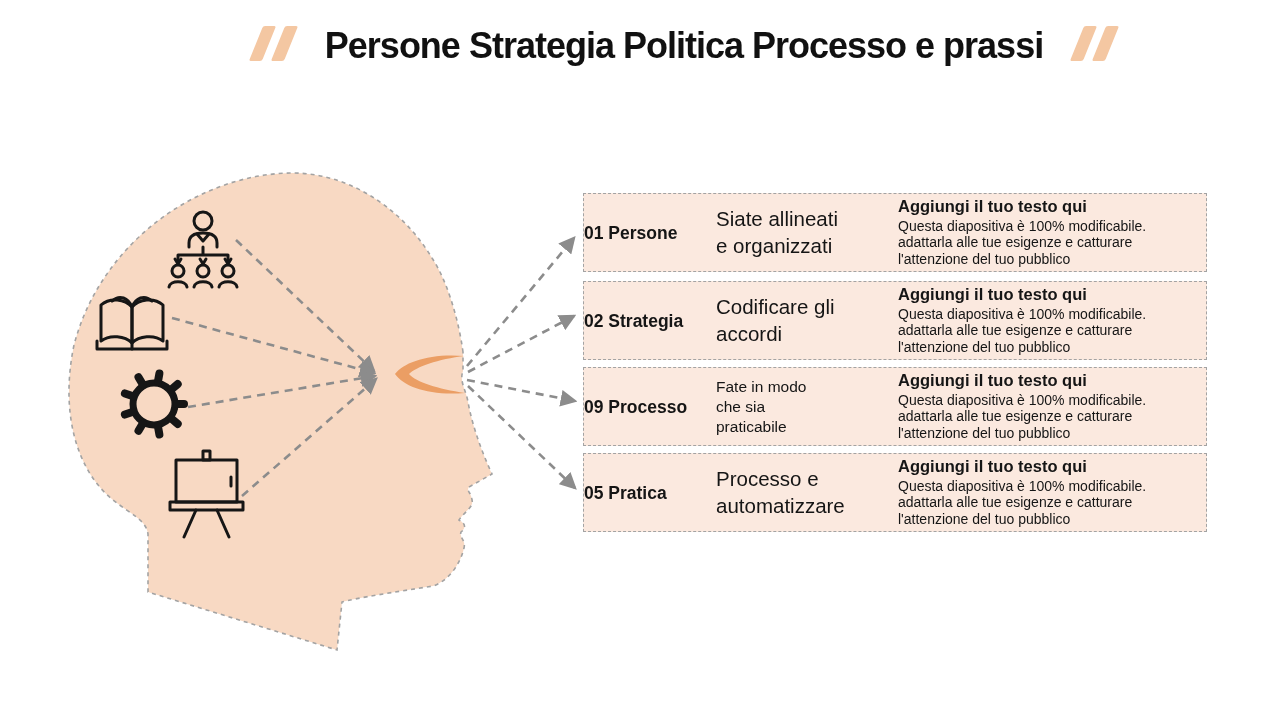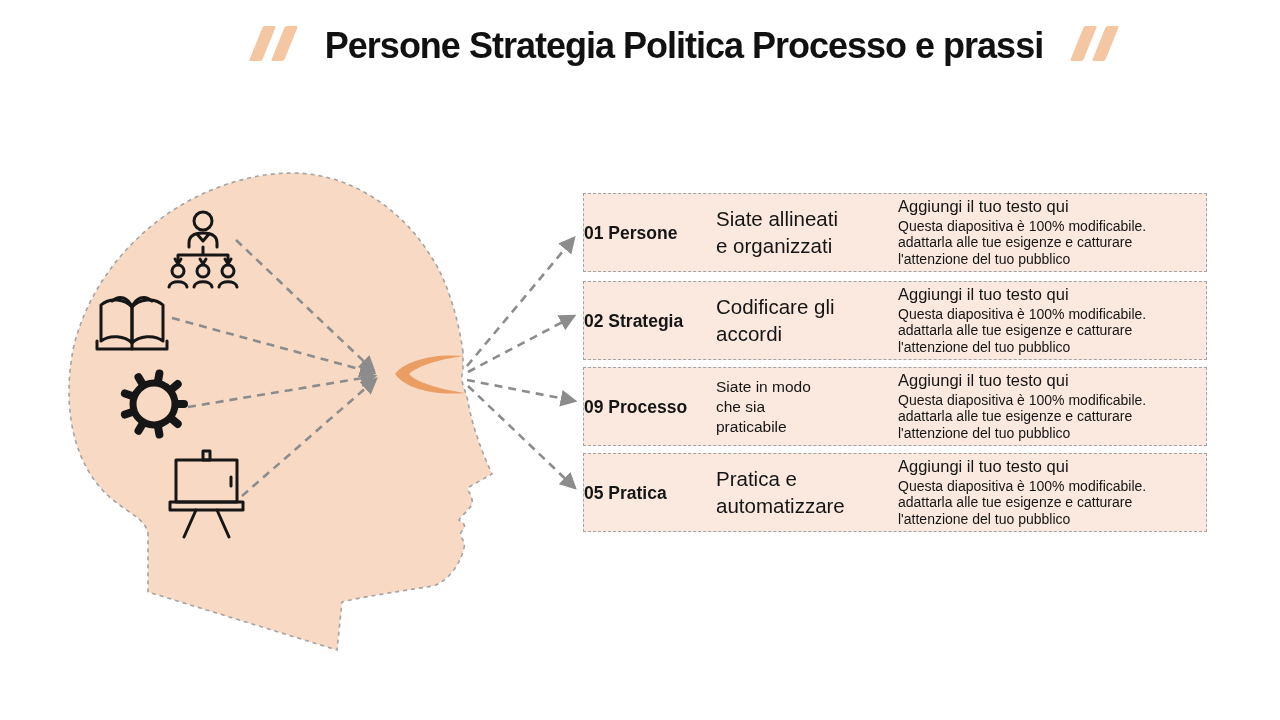--- a/index.html
+++ b/index.html
@@ -53,21 +53,21 @@
   }
   .row .heading{
     position:absolute;left:132px;top:50%;transform:translateY(-50%);
     width:172px;font-size:20.5px;font-weight:normal;line-height:1.35;white-space:pre-line;
   }
   .row.small-heading .heading{font-size:15.5px;line-height:1.3;}
   .row .callout{
     position:absolute;left:314px;top:50%;transform:translateY(-50%);
     width:302px;
   }
-  .row .callout .cta{font-size:16.5px;font-weight:normal;margin-bottom:2px;}
+  .row .callout .cta{font-size:16.5px;font-weight:bold;margin-bottom:2px;}
   .row .callout .body{font-size:14px;line-height:1.2;white-space:pre-line;}
 </style>
 </head>
 <body>
 
 <div class="title-wrap">
   <div class="slash-pair">
     <div class="slash"></div>
     <div class="slash"></div>
   </div>
@@ -186,34 +186,34 @@
   <div class="callout">
     <div class="cta">Aggiungi il tuo testo qui</div>
     <div class="body">Questa diapositiva è 100% modificabile.
 adattarla alle tue esigenze e catturare
 l'attenzione del tuo pubblico</div>
   </div>
 </div>
 
 <div class="row small-heading" style="top:367px;">
   <div class="num">09 Processo</div>
-  <div class="heading">Siate in modo
+  <div class="heading">Fate in modo
 che sia
 praticabile</div>
   <div class="callout">
     <div class="cta">Aggiungi il tuo testo qui</div>
     <div class="body">Questa diapositiva è 100% modificabile.
 adattarla alle tue esigenze e catturare
 l'attenzione del tuo pubblico</div>
   </div>
 </div>
 
 <div class="row" style="top:453px;">
   <div class="num">05 Pratica</div>
-  <div class="heading">Pratica e
+  <div class="heading">Processo e
 automatizzare</div>
   <div class="callout">
     <div class="cta">Aggiungi il tuo testo qui</div>
     <div class="body">Questa diapositiva è 100% modificabile.
 adattarla alle tue esigenze e catturare
 l'attenzione del tuo pubblico</div>
   </div>
 </div>
 
 </body></html>

